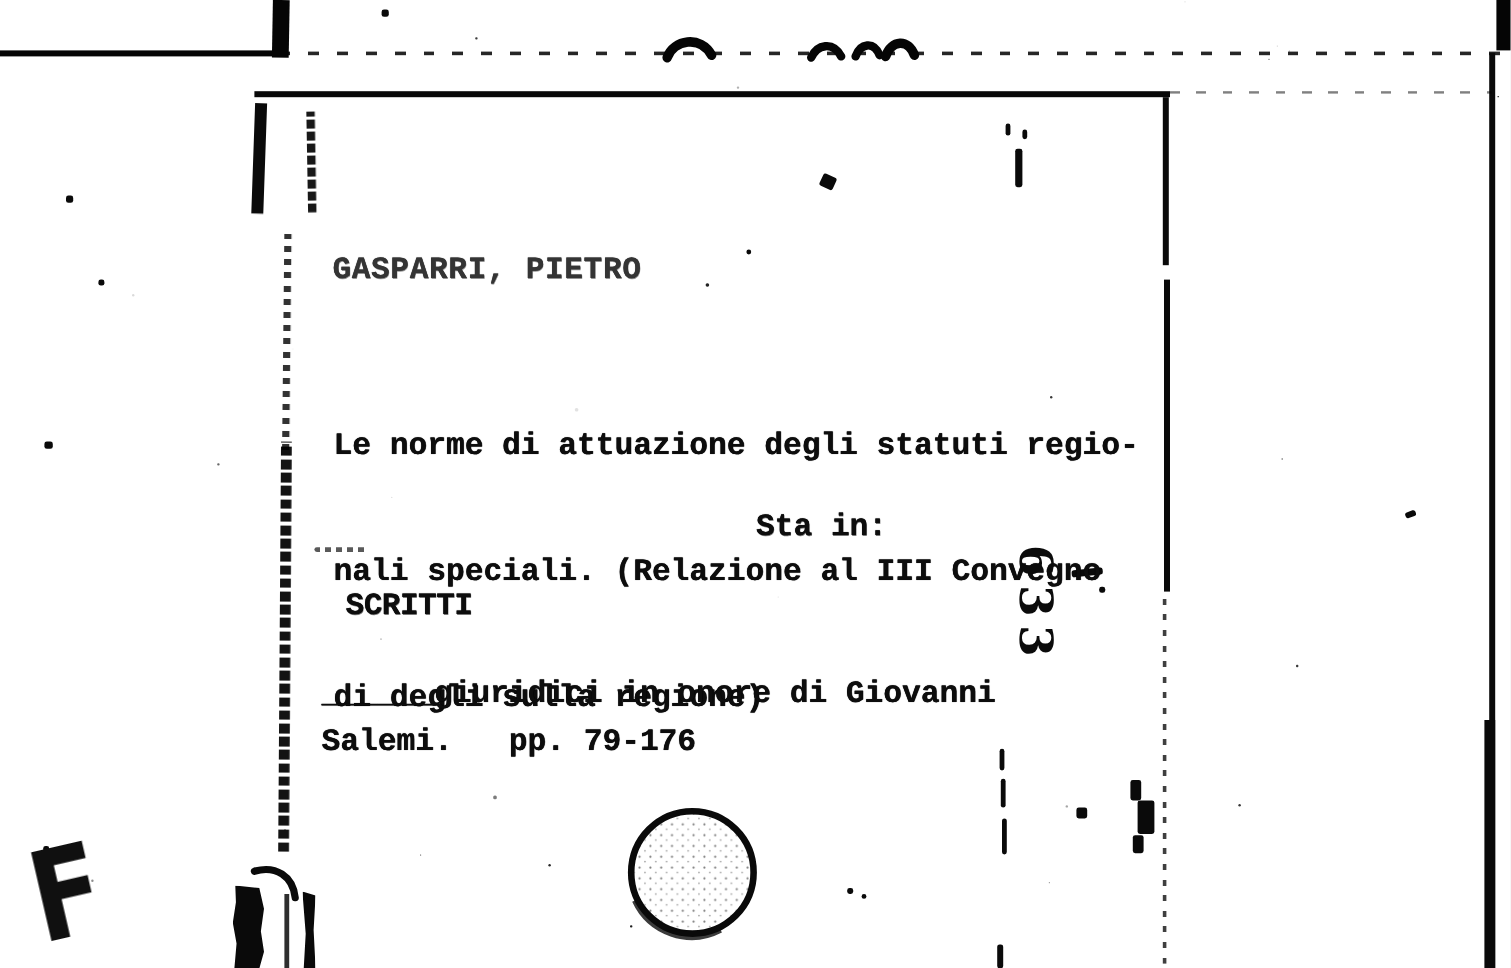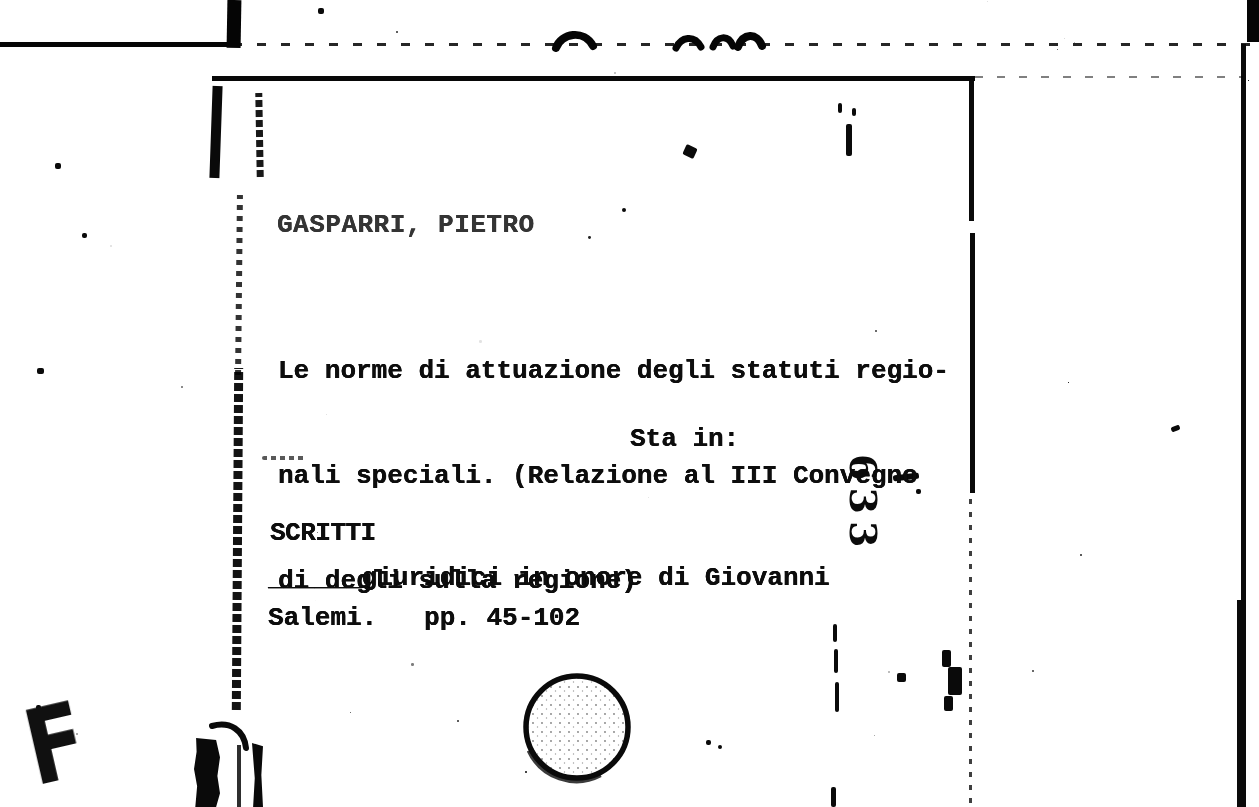--- a/index.html
+++ b/index.html
@@ -47,21 +47,21 @@
     clip-path:polygon(0 0,100% 5%,85% 50%,100% 100%,10% 100%,25% 55%);}
 
   
   .tw{position:absolute;font-family:"Liberation Mono",monospace;font-weight:700;font-size:26px;
       color:#0d0d0d;white-space:pre;letter-spacing:0;
       text-shadow:0 0 .6px #000,.4px .4px 0 rgba(0,0,0,.5);filter:blur(.2px);}
   .author{left:277px;top:210px;opacity:.8;filter:blur(.6px) contrast(1.1);letter-spacing:.5px;}
   .title-block{left:278px;top:284px;line-height:35px;}
   .title-block span{display:block;}
   .sta-in{left:630px;top:424px;}
-  .series{left:270px;top:490px;letter-spacing:-.5px;margin-top:28px;}
+  .series{left:288px;top:490px;letter-spacing:-.5px;}
   .cont1{left:268px;top:563px;}
   .cont2{left:268px;top:603px;}
   .imprint{left:274px;top:710px;}
 
   
   .shelf-rot{position:absolute;left:841px;top:454px;height:102px;
     writing-mode:vertical-rl;font-family:"DejaVu Serif",serif;font-weight:700;
     font-size:38px;letter-spacing:7px;color:#0b0b0b;filter:blur(.35px);}
 
   
@@ -317,19 +317,19 @@
       <span>di degli sulla regione)</span>
     </div>
 
     <div class="tw sta-in">Sta in:</div>
 
     <div class="tw series">SCRITTI</div>
 
     <div class="shelf-rot">633</div>
 
     <div class="tw cont1">______giuridici in onore di Giovanni</div>
-    <div class="tw cont2">Salemi.   pp. 45-102</div>
+    <div class="tw cont2">Salemi.   pp. 79-176</div>
 
 
     <div class="sorter">F</div>
   </div>
 
 </div>
 
 </body></html>

